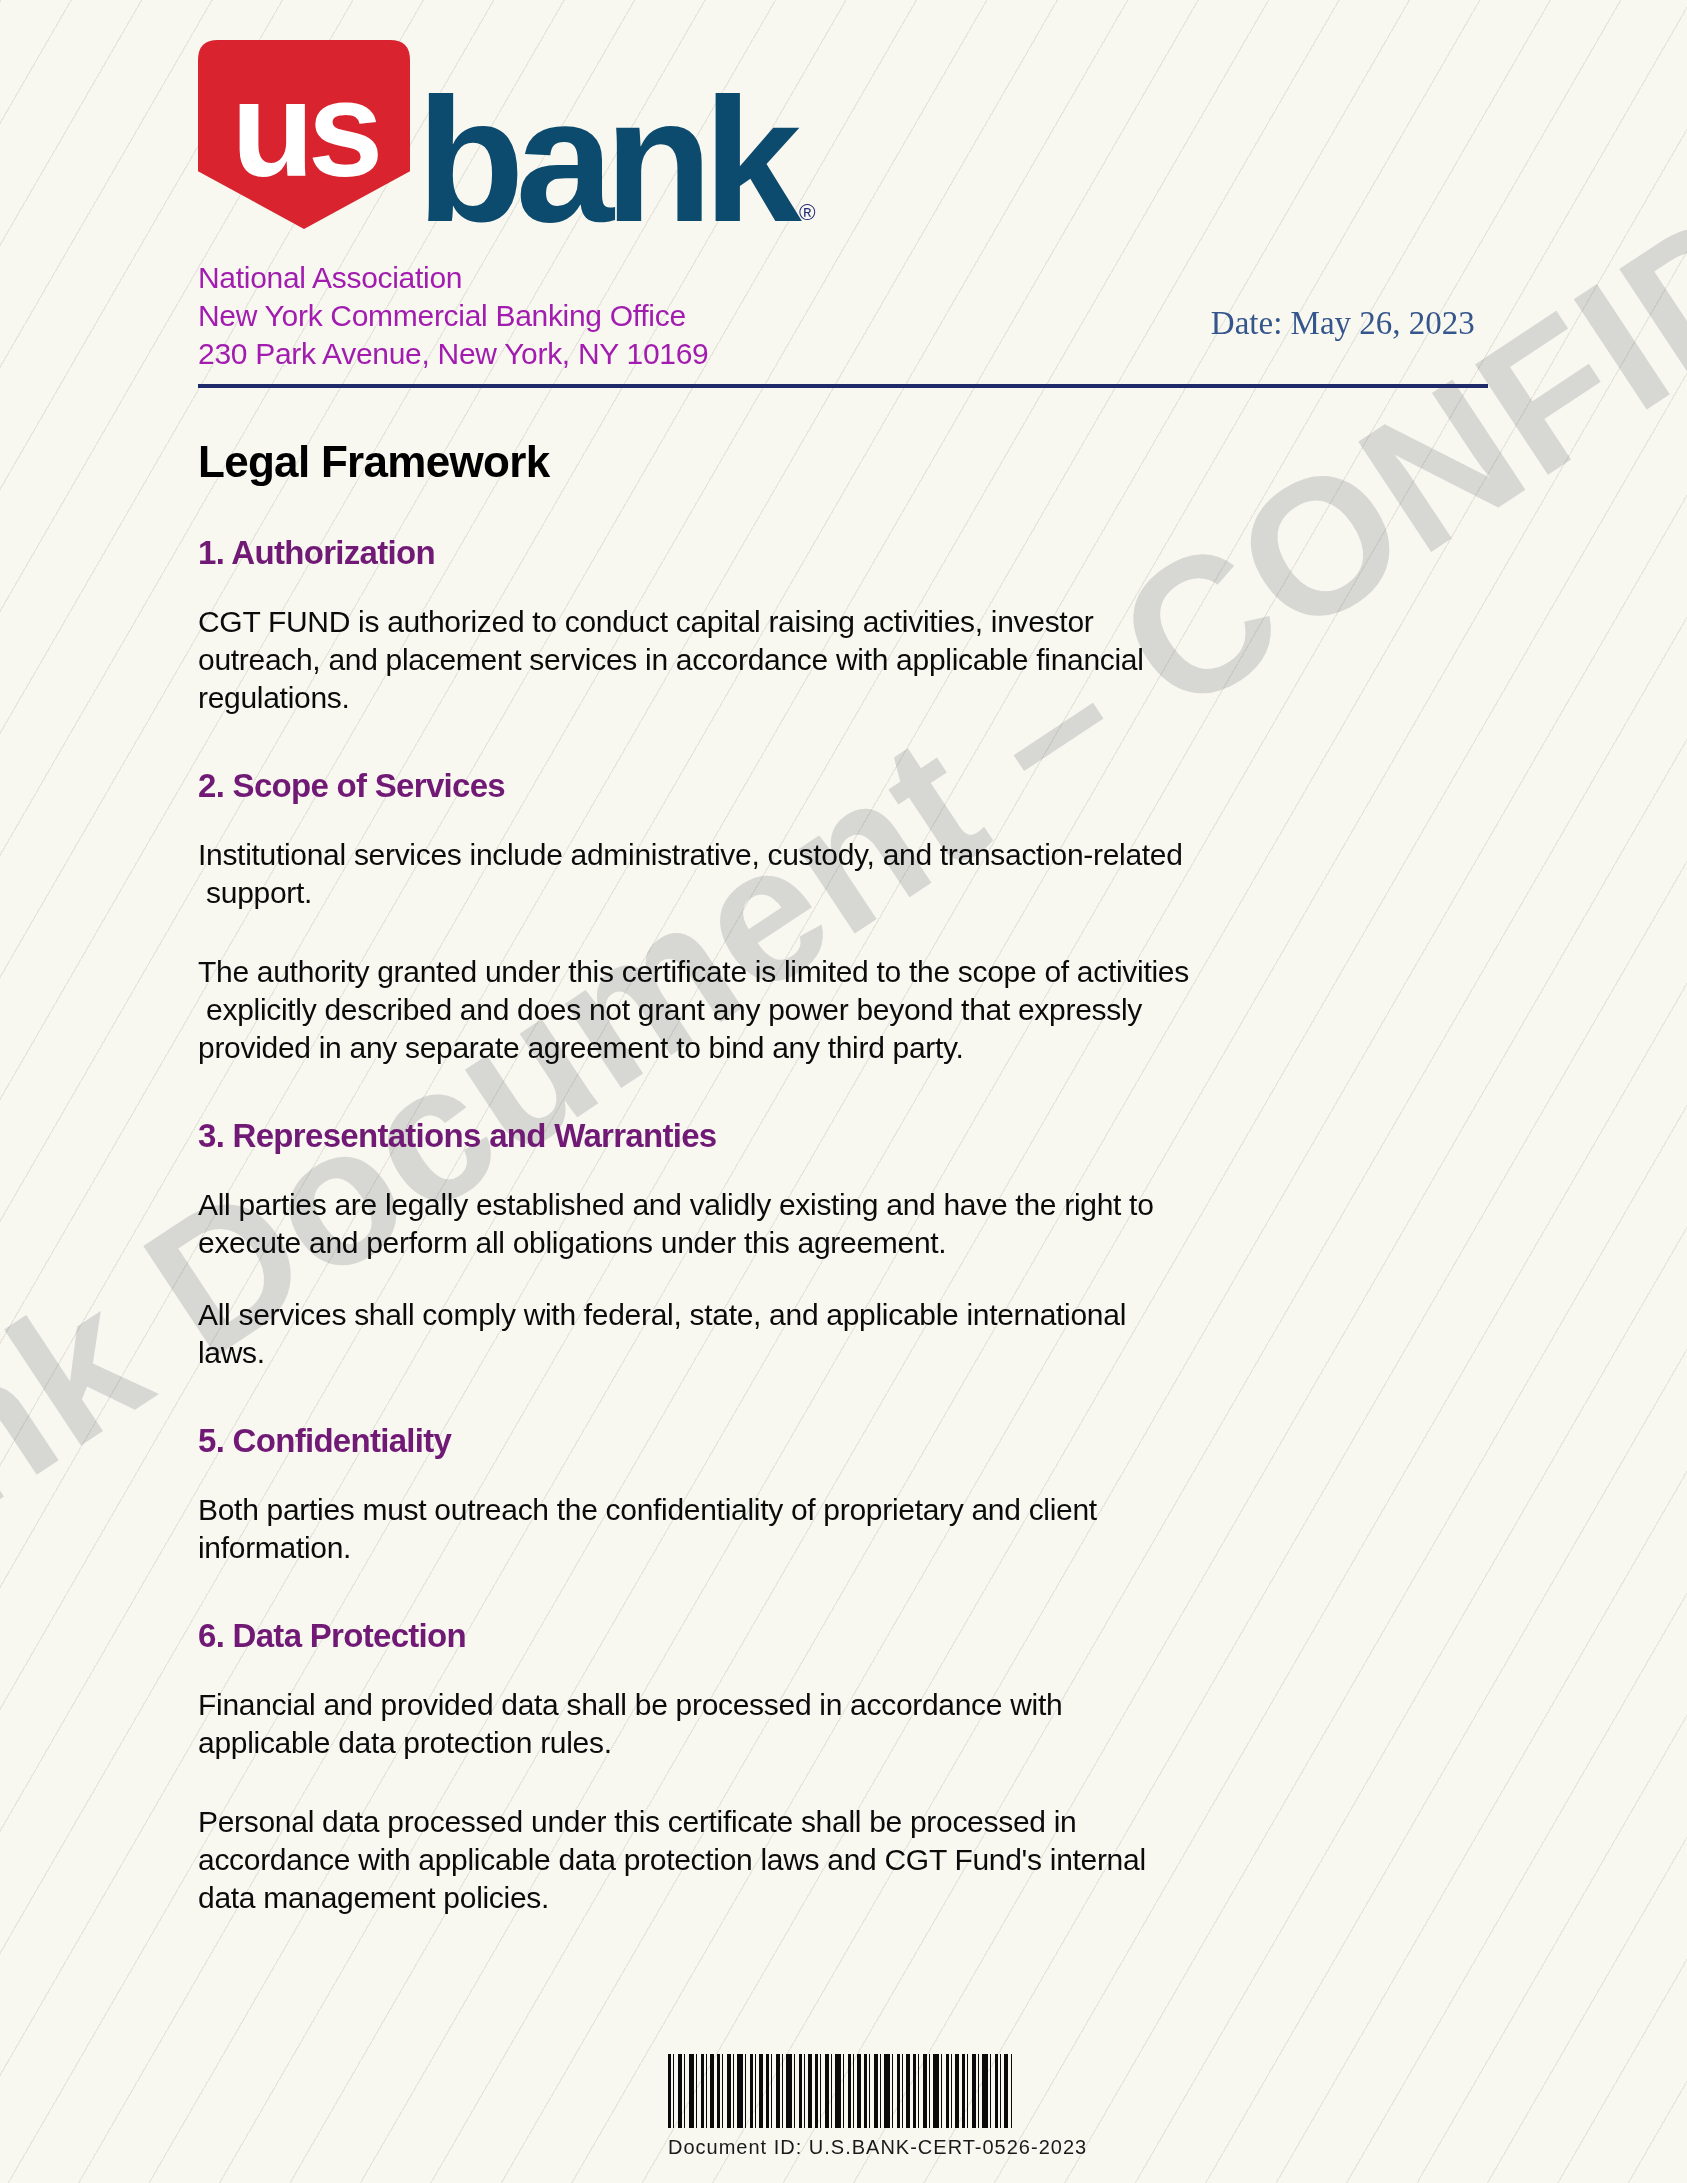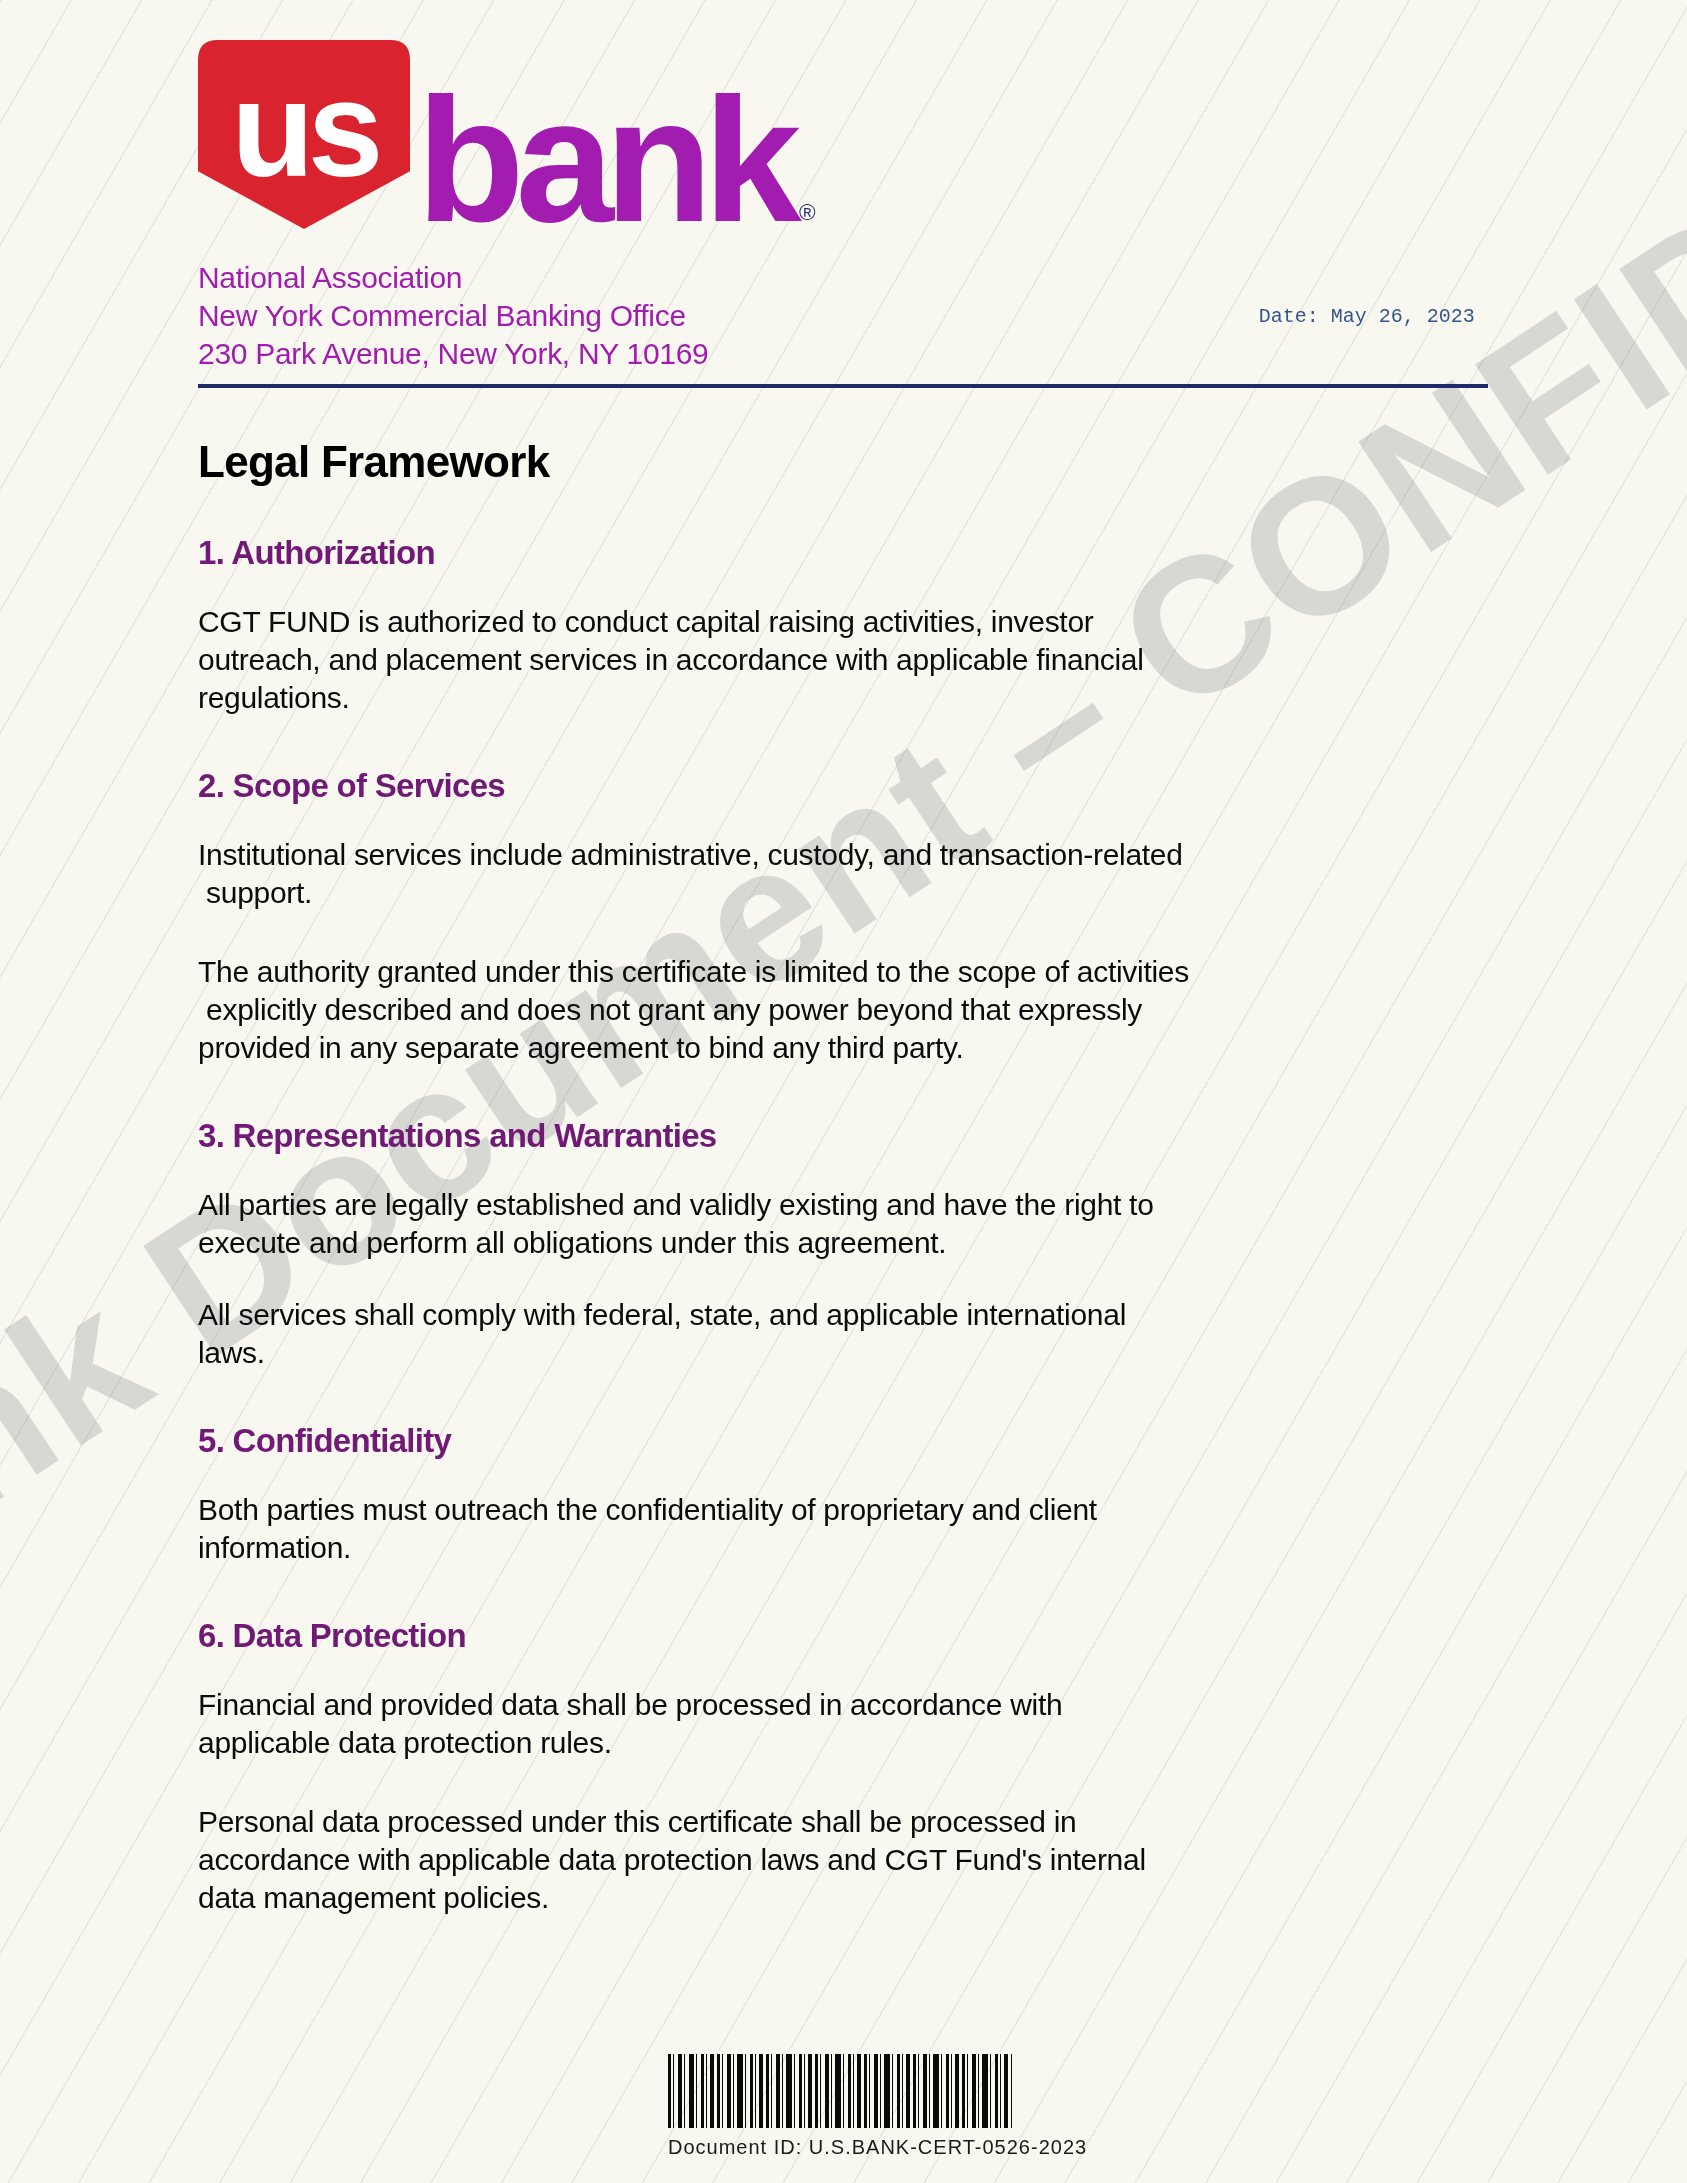--- a/index.html
+++ b/index.html
@@ -31,31 +31,31 @@
   
   .logo { display:flex; align-items:flex-end; height:189px; margin-bottom:30px; }
   .shield { position:relative; width:212px; height:189px; flex:0 0 auto;margin-top:42px; }
   .shield svg { position:absolute; inset:0; }
   .shield .us {
     position:absolute; left:50%; top:47%; transform:translate(-50%,-50%);
     font-size:136px; font-weight:900; color:#ffffff; letter-spacing:-6.6px;
     line-height:1;
   }
   .bank {
-    font-size:177px; font-weight:900; color:#a21caf; letter-spacing:-9.3px;
+    font-size:177px; font-weight:900; color:#0c4a6e; letter-spacing:-9.3px;
     line-height:0.78; margin-left:6.6px; margin-bottom:0px;
   }
   .reg { font-size:22.5px; font-weight:400; color:#252e7a; margin-left:6.6px; margin-bottom:2.6px; }
 
   
   .address { color:#a21caf; font-size:30px; line-height:38px; letter-spacing:-0.3px; }
   .date {
     position:absolute; top:265px; right:13.2px;
-    font-family:Liberation Mono, monospace;
-    font-size:20px; color:#35568c;
+    font-family:Liberation Serif, serif;
+    font-size:33px; color:#35568c;
   }
   .rule { margin-top:10.6px; height:4.6px; background:#1f2a6b; }
 
   
   h1 { margin:52px 0 0; font-size:44px; font-weight:700; color:#000;
        letter-spacing:-0.7px; line-height:1; }
   .section h2 { margin:52px 0 0; font-size:33px; font-weight:700; color:#701a75;
        letter-spacing:-0.7px; line-height:1; }
   .section p { margin:34px 0 0; font-size:30px; line-height:38px; color:#0b0b0b;
        letter-spacing:-0.3px; white-space:pre-wrap; }

